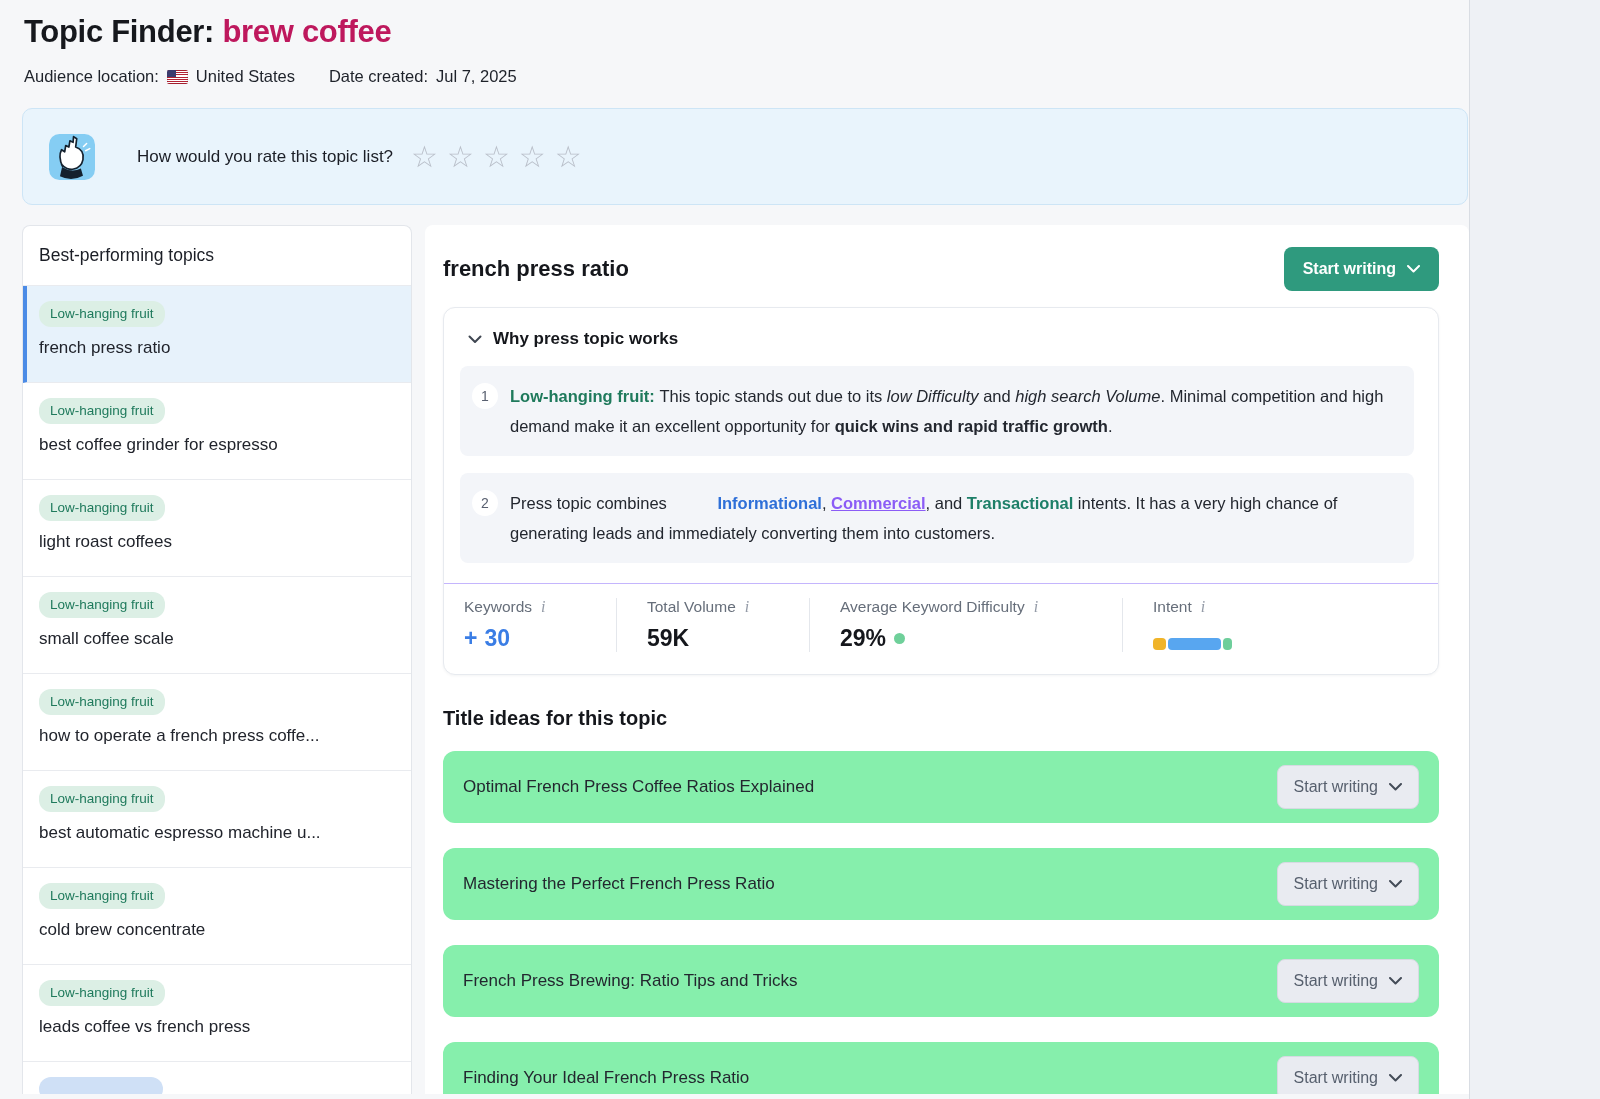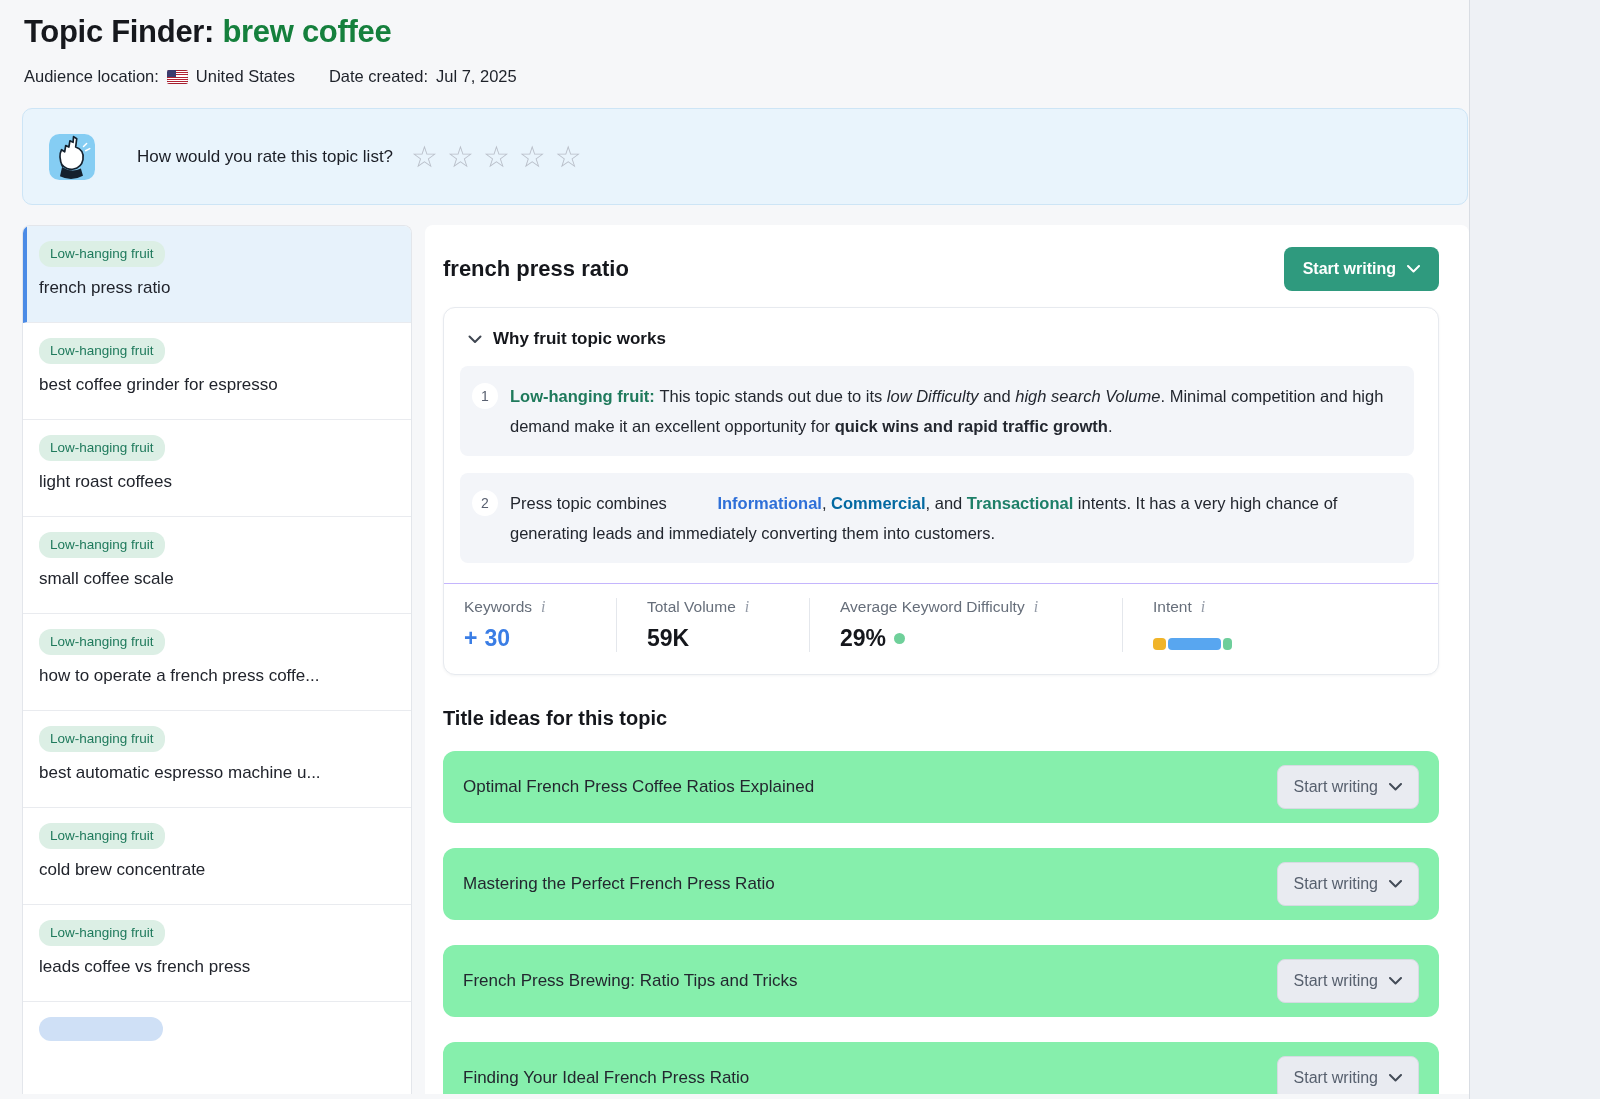--- a/index.html
+++ b/index.html
@@ -7,21 +7,21 @@
   body {
     font-family: "Liberation Sans", sans-serif;
     background:#eef1f5;
     color:#16181d;
   }
   .app { width:1470px; height:1099px; background:#f6f7f9; border-right:1px solid #d9dde3; overflow:hidden; }
 
   
   .page-header { padding:14px 24px 0 24px; }
   .page-title { font-size:31px; font-weight:700; letter-spacing:-0.3px; }
-  .page-title .query { color:#15803d; }
+  .page-title .query { color:#be185d; }
   .meta-row { display:flex; align-items:center; gap:8px; margin-top:17px; font-size:16.5px; color:#1e222a; }
   .meta-row .gap { width:18px; }
   .flag { position:relative; width:21px; height:14px; display:inline-block; border-radius:2px; overflow:hidden;
     background:repeating-linear-gradient(#b22234 0 1.1px,#fff 1.1px 2.2px); box-shadow:0 0 0 1px rgba(0,0,0,.08) inset; }
   .flag::after { content:""; position:absolute; left:0; top:0; width:9px; height:7.5px; background:#3c3b6e; }
 
   
   .banner { margin:22px 0 0 22px; width:1446px; height:97px; background:#e9f4fc; border:1px solid #cde5f6;
     border-radius:10px; display:flex; align-items:center; padding:0 26px; }
   .banner-icon { width:46px; height:46px; flex:0 0 auto; }
@@ -56,21 +56,21 @@
   .why-header { display:flex; align-items:center; gap:11px; padding-left:8px; font-size:17px; font-weight:700;
     color:#15171c; cursor:pointer; }
   .point-box { display:flex; gap:12px; margin-top:17px; background:#f3f5f9; border-radius:8px; padding:15px 22px 15px 12px; }
   .point-num { flex:0 0 auto; width:26px; height:26px; border-radius:50%; background:#fff; color:#596070;
     font-size:14px; display:flex; align-items:center; justify-content:center; margin-top:2px; }
   .point-text { font-size:16.5px; color:#23272f; line-height:30px; }
   .seg-green-bold { color:#1f7a5c; font-weight:700; }
   .seg-italic { font-style:italic; }
   .seg-bold { font-weight:700; }
   .seg-intent-info { color:#2e6fd8; font-weight:700;margin-left:46px; }
-  .seg-intent-comm { color:#0369a1; font-weight:700; }
+  .seg-intent-comm { color:#8b5cf6; font-weight:700;text-decoration:underline; }
   .seg-intent-trans { color:#1d7f68; font-weight:700; }
 
   .metrics { display:flex; border-top:1px solid #c4b5fd; padding:14px 24px 22px 20px; }
   .metric { padding-right:28px; }
   .metric + .metric { border-left:1px solid #e4e7ec; padding-left:30px; }
   .metric-label-row { display:flex; align-items:center; gap:9px; font-size:15.5px; color:#666e7a; }
   .info-i { font-family:"Liberation Serif", serif; font-style:italic; font-size:16px; color:#959ca8; cursor:pointer; }
   .metric-value-row { margin-top:9px; font-size:23px; font-weight:700; color:#15171c; display:flex; align-items:center; }
   .metric-value-row.blue { color:#3a7de5; }
   .metric-value-row .plus { margin-right:7px; }
@@ -120,20 +120,21 @@
         <span class="star">☆</span>
         <span class="star">☆</span>
         <span class="star">☆</span>
         <span class="star">☆</span>
       </div>
   </div>
 
   <div class="content-row">
 
     <div class="sidebar">
+      <div class="side-header">Best-performing topics</div>
       <div id="side-list">
   <div class="side-item selected">
     <span class="pill">Low-hanging fruit</span>
     <div class="side-item-label">french press ratio</div>
   </div>
 
   <div class="side-item">
     <span class="pill">Low-hanging fruit</span>
     <div class="side-item-label">best coffee grinder for espresso</div>
   </div>
@@ -186,21 +187,21 @@
             </svg>
         </button>
       </div>
 
       <div class="details-card">
         <div class="why-section">
           <div class="why-header">
             <svg class="chev" width="14" height="9" viewBox="0 0 14 9">
                 <polyline points="1.5,1.5 7,7 12.5,1.5" fill="none" stroke="#3f4651" stroke-width="2" stroke-linecap="round" stroke-linejoin="round"></polyline>
               </svg>
-            <span>Why fruit topic works</span>
+            <span>Why press topic works</span>
           </div>
           <div id="why-points">
   <div class="point-box">
     <div class="point-num">1</div>
     <div class="point-text"><span class="seg-green-bold">Low-hanging fruit: </span><span>This topic stands out due to its </span><span class="seg-italic">low Difficulty</span><span> and </span><span class="seg-italic">high search Volume</span><span>. Minimal competition and high demand make it an excellent opportunity for </span><span class="seg-bold">quick wins and rapid traffic growth</span><span>.</span></div>
   </div>
 
   <div class="point-box">
     <div class="point-num">2</div>
     <div class="point-text"><span>Press topic combines </span><span class="seg-intent-info">Informational</span><span>, </span><span class="seg-intent-comm">Commercial</span><span>, and </span><span class="seg-intent-trans">Transactional</span><span> intents. It has a very high chance of generating leads and immediately converting them into customers.</span></div>

